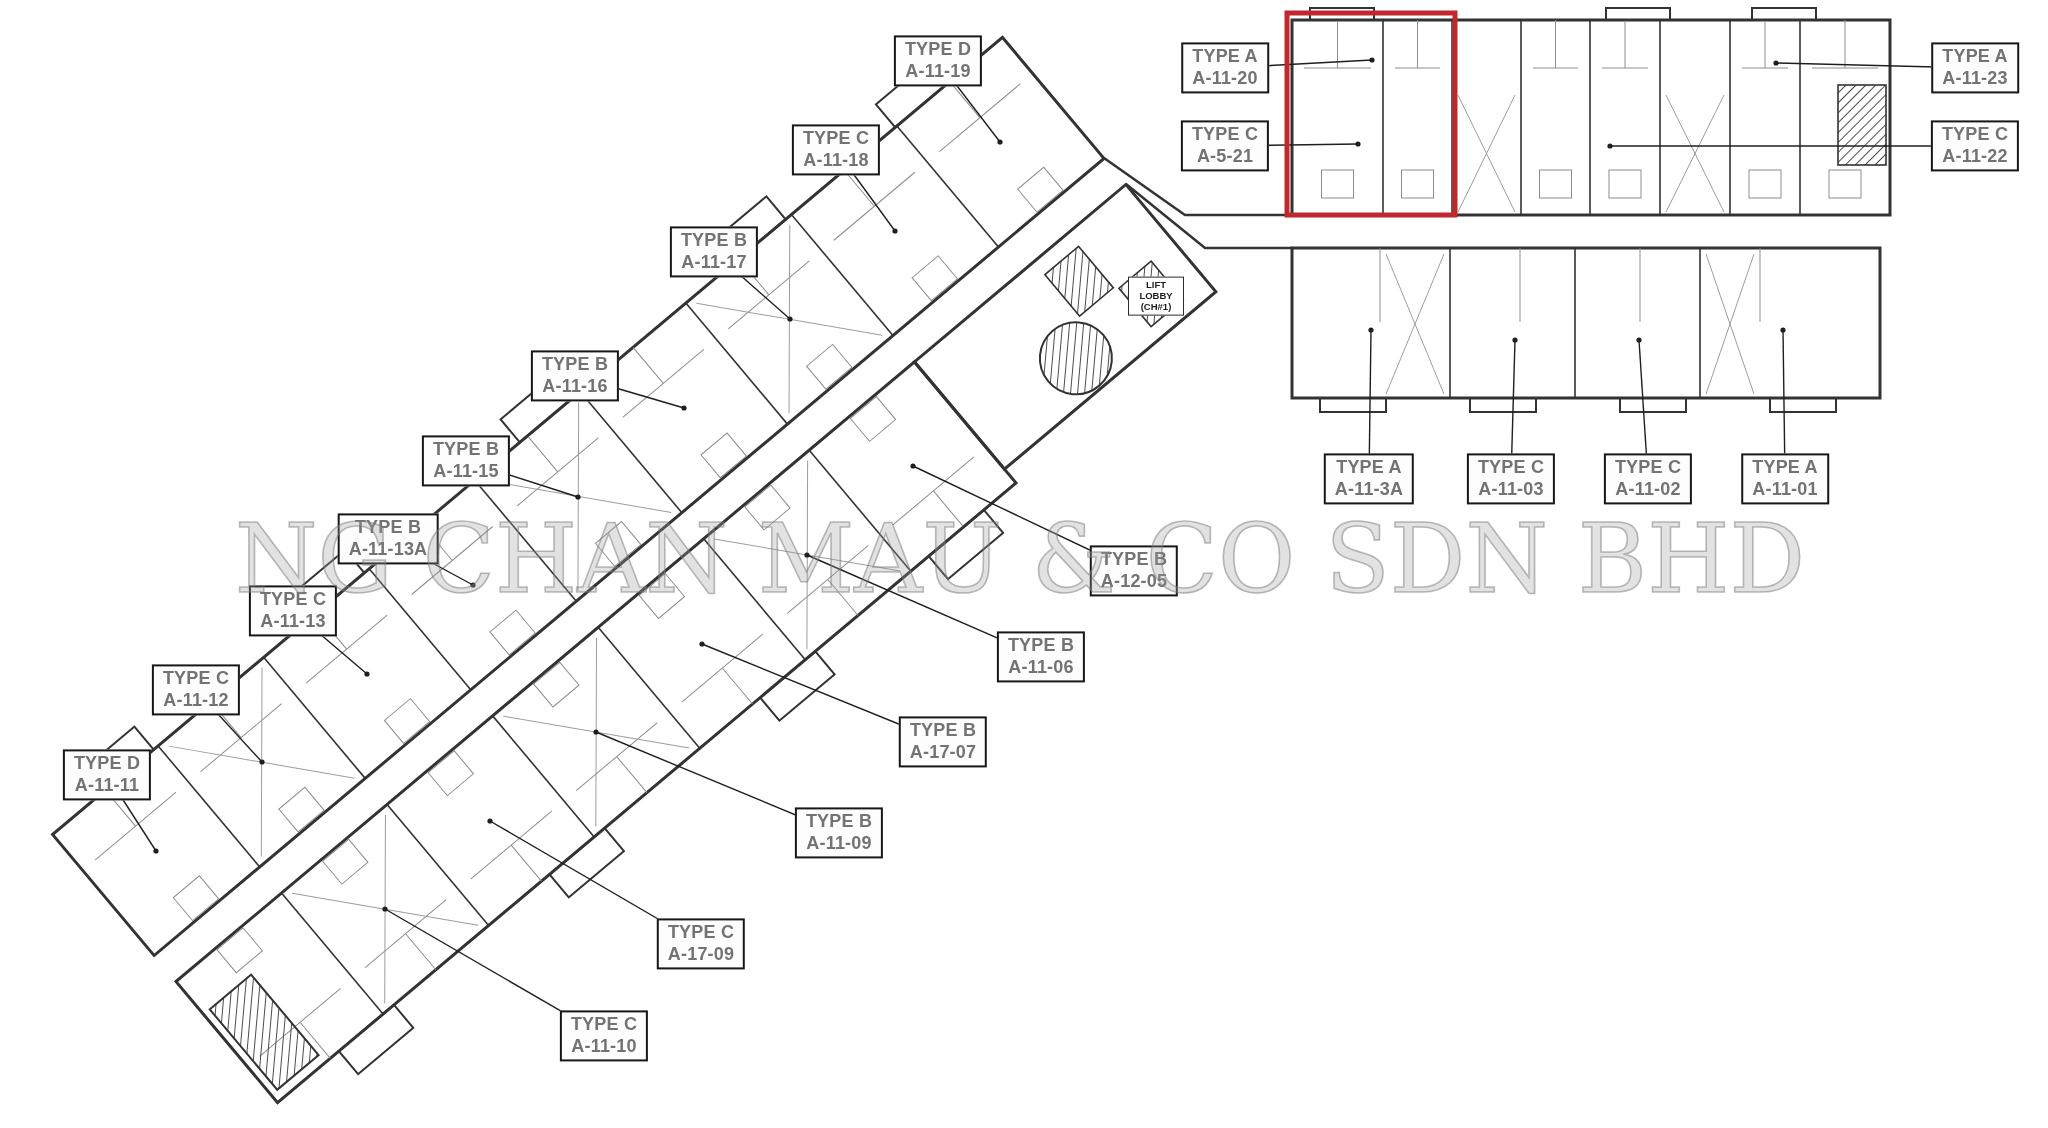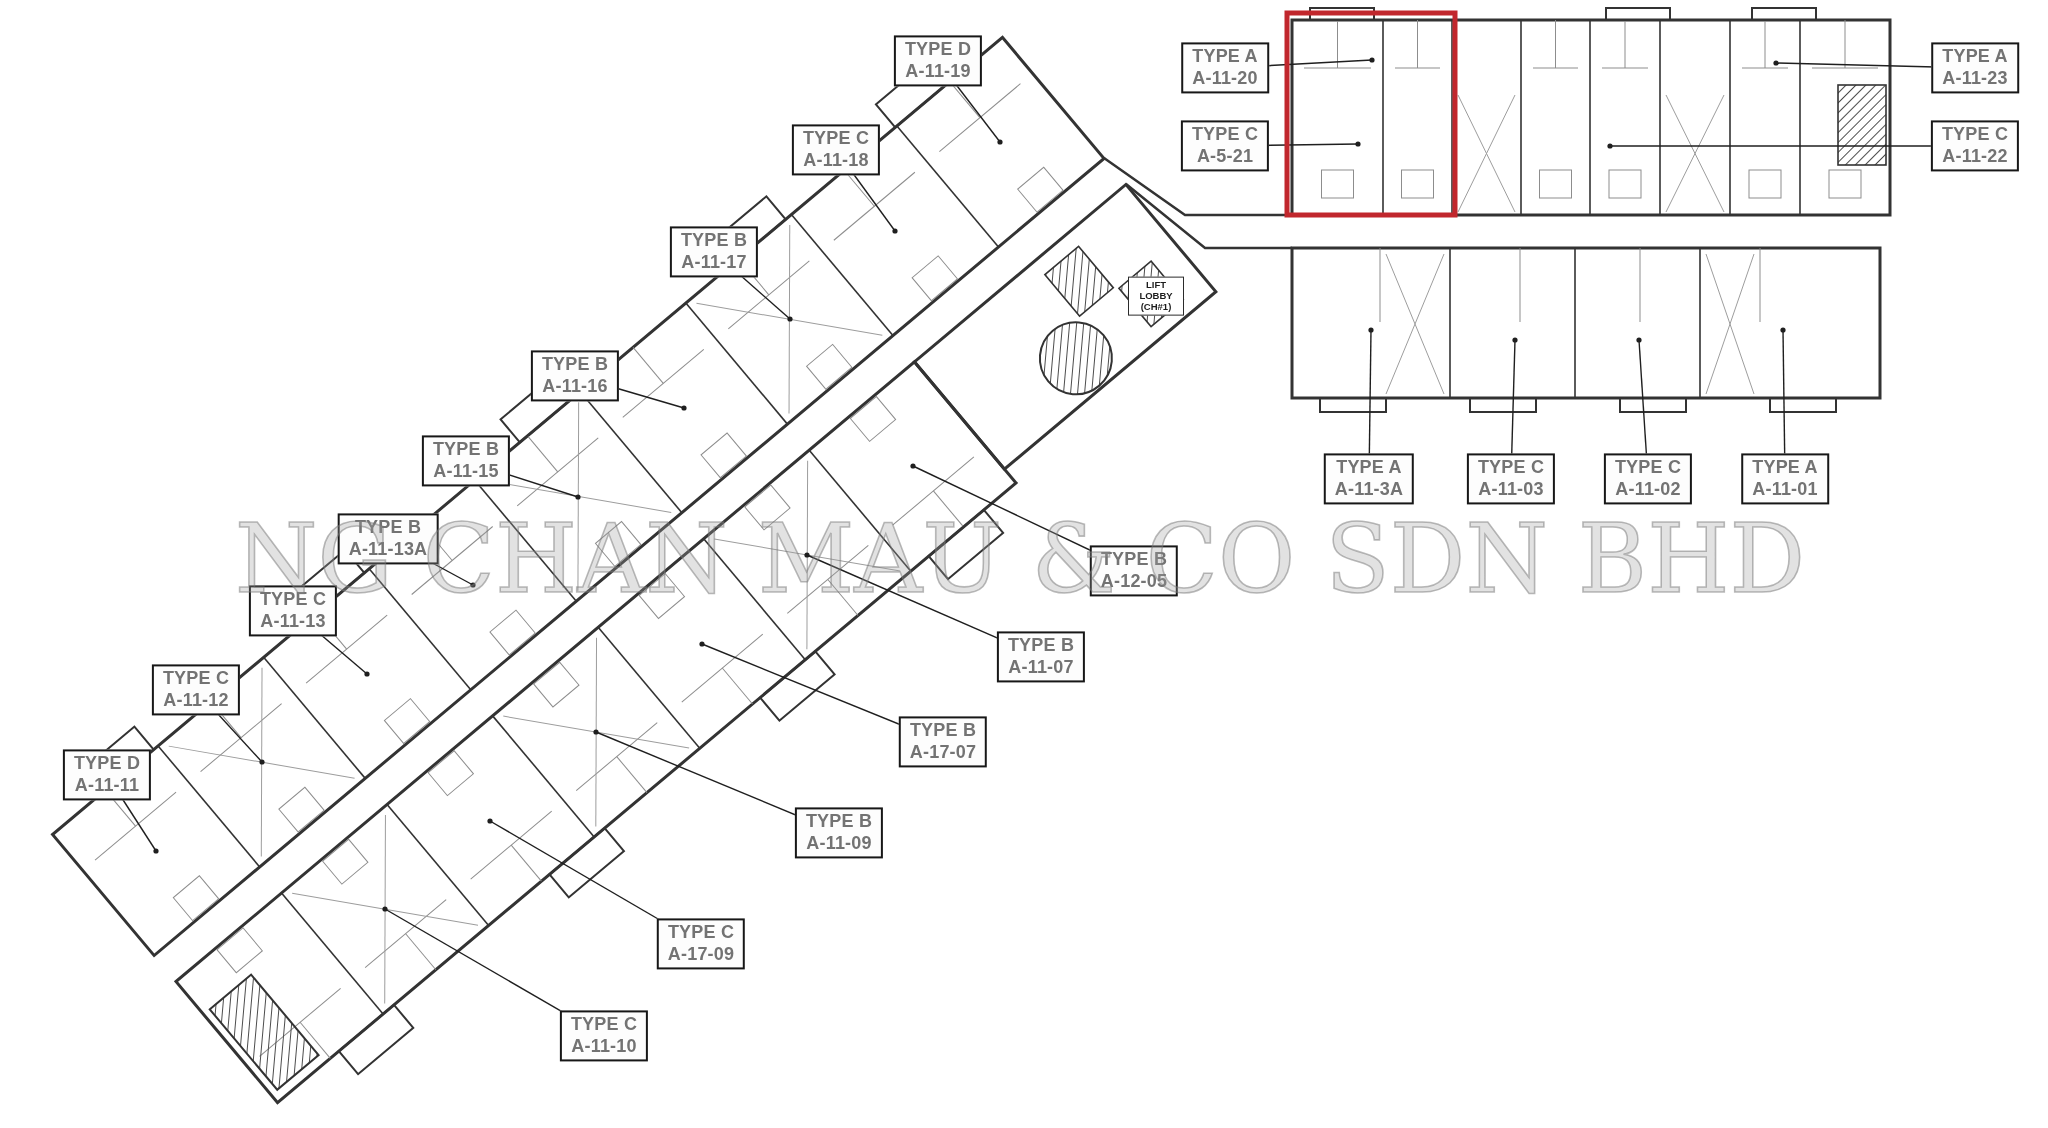--- a/index.html
+++ b/index.html
@@ -275,21 +275,21 @@
       <div class="unit-label" style="left: 107px; top: 775px;">
         <span>TYPE D</span>
         <span>A-11-11</span>
       </div>
       <div class="unit-label" style="left: 1134px; top: 571px;">
         <span>TYPE B</span>
         <span>A-12-05</span>
       </div>
       <div class="unit-label" style="left: 1041px; top: 657px;">
         <span>TYPE B</span>
-        <span>A-11-07</span>
+        <span>A-11-06</span>
       </div>
       <div class="unit-label" style="left: 943px; top: 742px;">
         <span>TYPE B</span>
         <span>A-17-07</span>
       </div>
       <div class="unit-label" style="left: 839px; top: 833px;">
         <span>TYPE B</span>
         <span>A-11-09</span>
       </div>
       <div class="unit-label" style="left: 701px; top: 944px;">

